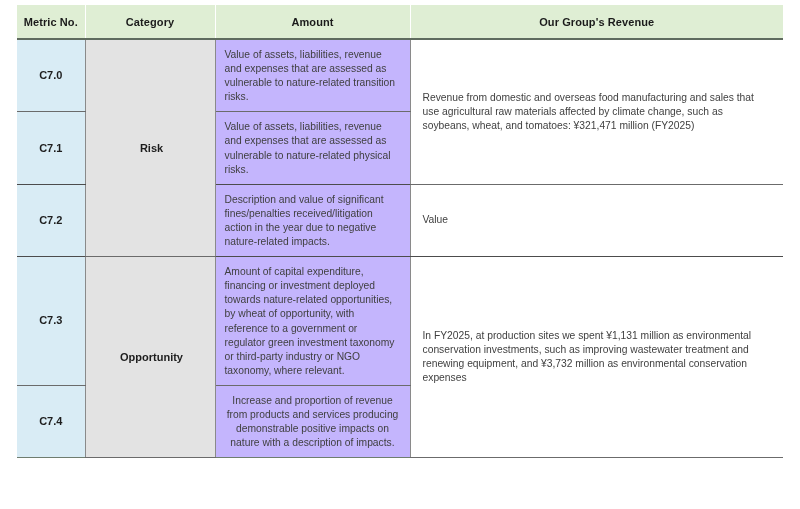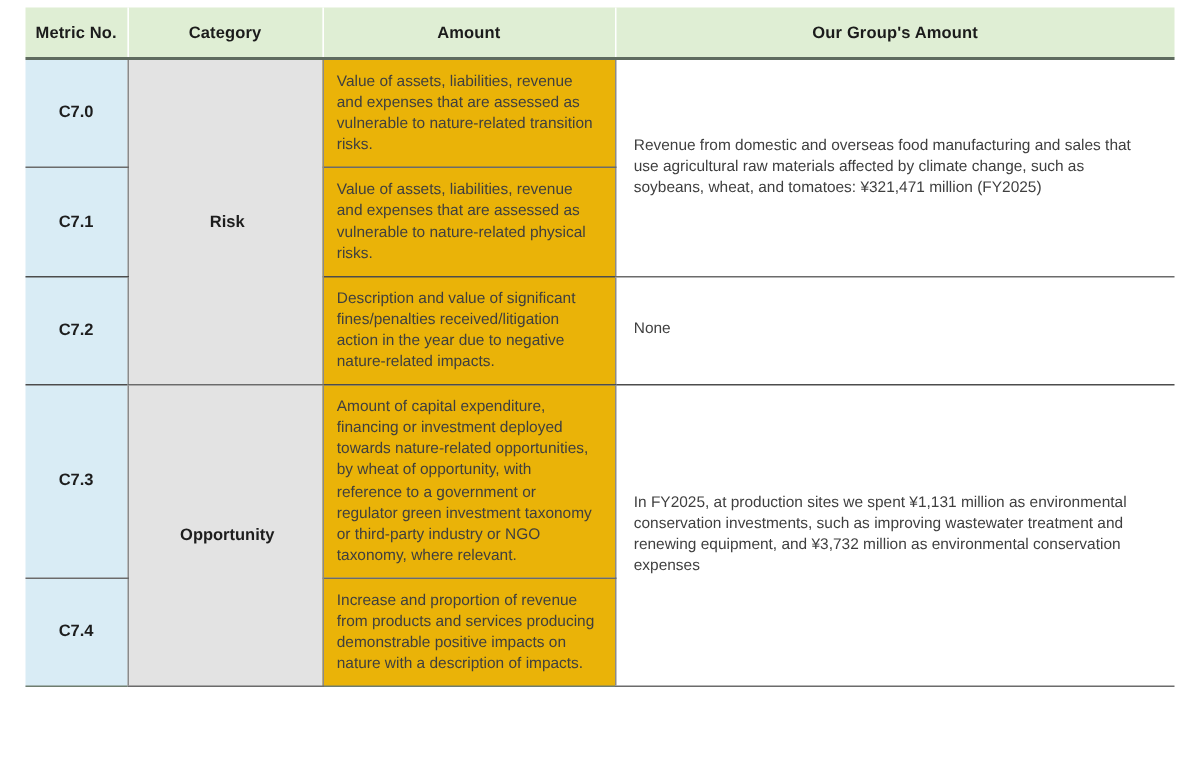--- a/index.html
+++ b/index.html
@@ -86,81 +86,81 @@
     font-size: 11px;
     color: #1d1d1d;
     text-align: center;
     padding-left: 12px;
     vertical-align: middle;
     border-right: 1px solid #8a8a8a;
     border-bottom: 1px solid #6b6b6b;
   }
 
   td.metric-cell {
-    background: #eab308;
+    background: #c4b5fd;
     border-right: 1px solid #8a8a8a;
     border-bottom: 1px solid #6b6b6b;
     vertical-align: top;
     padding-top: 8px;
   }
 
   td.status-cell {
     background: #ffffff;
     border-bottom: 1px solid #6b6b6b;
     vertical-align: middle;
     padding-left: 12px;
     padding-right: 14px;
     margin-top: 44px;
   }
 
   
   tr.group-end > td { border-bottom: 1.6px solid #4c4c4c; }
 
-  tbody tr.last-row > td { border-bottom: 1.6px solid #6f7d6f; }
+  tbody tr.last-row > td { border-bottom: 1.6px solid #6f7d6f; text-align: center; }
 </style>
 </head>
 <body>
 
 <div class="sheet">
 
   <table class="metrics-table">
     <colgroup>
       <col class="c-no">
       <col class="c-cat">
       <col class="c-metric">
       <col class="c-status">
     </colgroup>
 
     <thead>
       <tr class="head-row">
         <th>Metric No.</th>
         <th>Category</th>
         <th>Amount</th>
-        <th class="last">Our Group's Amount</th>
+        <th class="last">Our Group's Revenue</th>
       </tr>
     </thead>
 
     <tbody>
 
       <tr>
         <td class="no-cell">C7.0</td>
         <td class="cat-cell" rowspan="3">Risk</td>
         <td class="metric-cell">Value of assets, liabilities, revenue and expenses that are assessed as vulnerable to nature-related transition risks.</td>
         <td class="status-cell" rowspan="2">Revenue from domestic and overseas food manufacturing and sales that use agricultural raw materials affected by climate change, such as soybeans, wheat, and tomatoes: ¥321,471 million (FY2025)</td>
       </tr>
 
       <tr class="group-end">
         <td class="no-cell">C7.1</td>
         <td class="metric-cell">Value of assets, liabilities, revenue and expenses that are assessed as vulnerable to nature-related physical risks.</td>
       </tr>
 
       <tr class="group-end">
         <td class="no-cell">C7.2</td>
         <td class="metric-cell">Description and value of significant fines/penalties received/litigation action in the year due to negative nature-related impacts.</td>
-        <td class="status-cell">None</td>
+        <td class="status-cell">Value</td>
       </tr>
 
       <tr>
         <td class="no-cell">C7.3</td>
         <td class="cat-cell" rowspan="2">Opportunity</td>
         <td class="metric-cell">Amount of capital expenditure, financing or investment deployed towards nature-related opportunities, by wheat of opportunity, with reference to a government or regulator green investment taxonomy or third-party industry or NGO taxonomy, where relevant.</td>
         <td class="status-cell" rowspan="2">In FY2025, at production sites we spent ¥1,131 million as environmental conservation investments, such as improving wastewater treatment and renewing equipment, and ¥3,732 million as environmental conservation expenses</td>
       </tr>
 
       <tr class="last-row">

